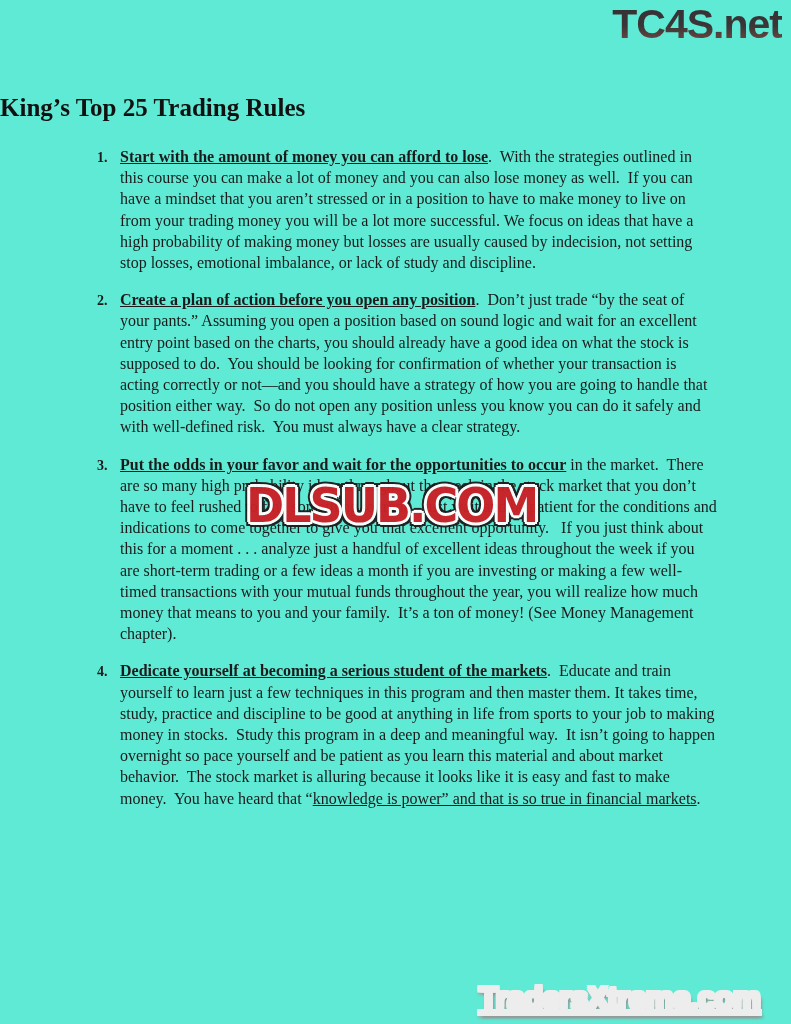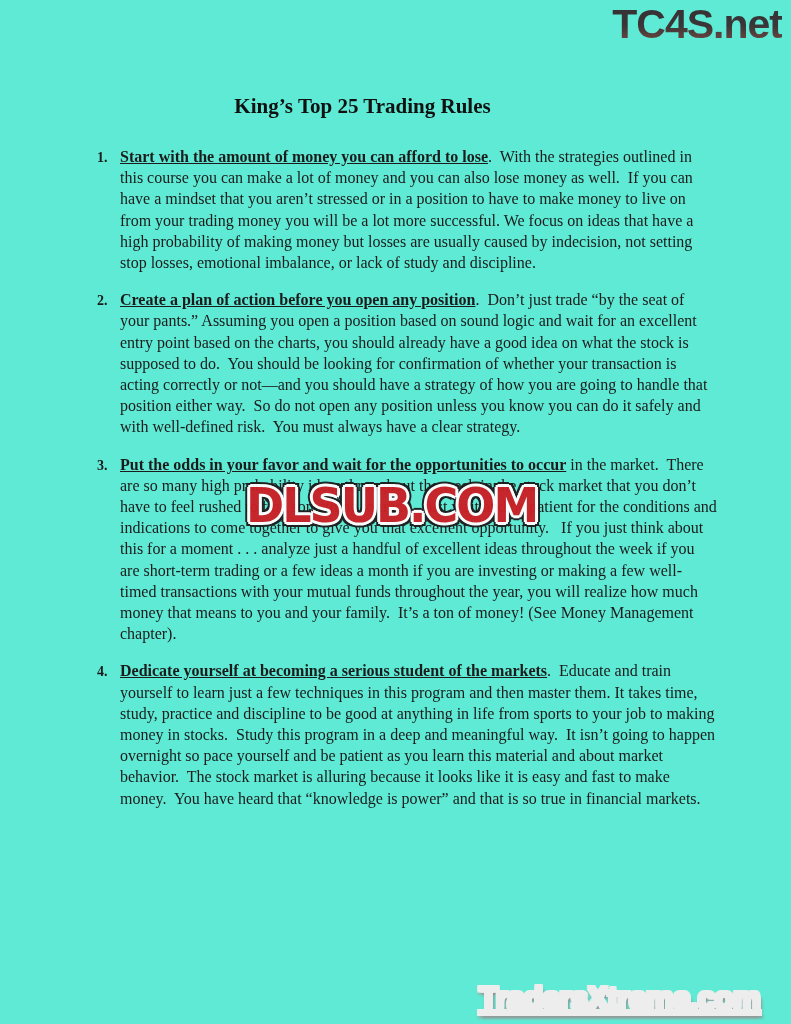--- a/index.html
+++ b/index.html
@@ -14,22 +14,21 @@
   
   .tc4s{
     position:absolute;top:1px;right:9px;
     font-family:"Liberation Sans", sans-serif;
     font-weight:bold;font-size:41px;letter-spacing:-1px;
     background:linear-gradient(180deg,#353134 0%,#3a3537 52%,#64443f 80%,#8a5a52 100%);
     -webkit-background-clip:text;background-clip:text;color:transparent;
   }
   .doc-title{
     position:absolute;top:94px;left:0;width:725px;
-    text-align:center;
-    font-size:21px;font-weight:bold;color:#111;
+    font-size:25px;font-weight:bold;color:#111;
     margin:0;
   }
   .rules{
     position:absolute;left:97px;top:146px;width:620px;
   }
   .rule{
     display:flex;
     margin-bottom:16px;
   }
   .rule-num{
@@ -39,21 +38,21 @@
   }
   .rule-text{
     flex:1;
     font-size:16px;line-height:21.2px;
     white-space:pre-wrap;
   }
   .rule-head{
     font-weight:bold;
     text-decoration:underline;
   }
-  .tail-underline{ }
+  .tail-underline{ text-decoration:underline; }
   
   .dlsub{
     position:absolute;left:246px;top:477px;
     font-family:"DejaVu Sans", sans-serif;
     font-weight:bold;font-size:46px;letter-spacing:-2px;
     transform:scaleY(1.04);transform-origin:top left;
     color:#cb2026;
     opacity:0.96;
     text-shadow:
       -3px 0 0 #ffffff, 3px 0 0 #ffffff, 0 -3px 0 #ffffff, 0 3px 0 #ffffff,

